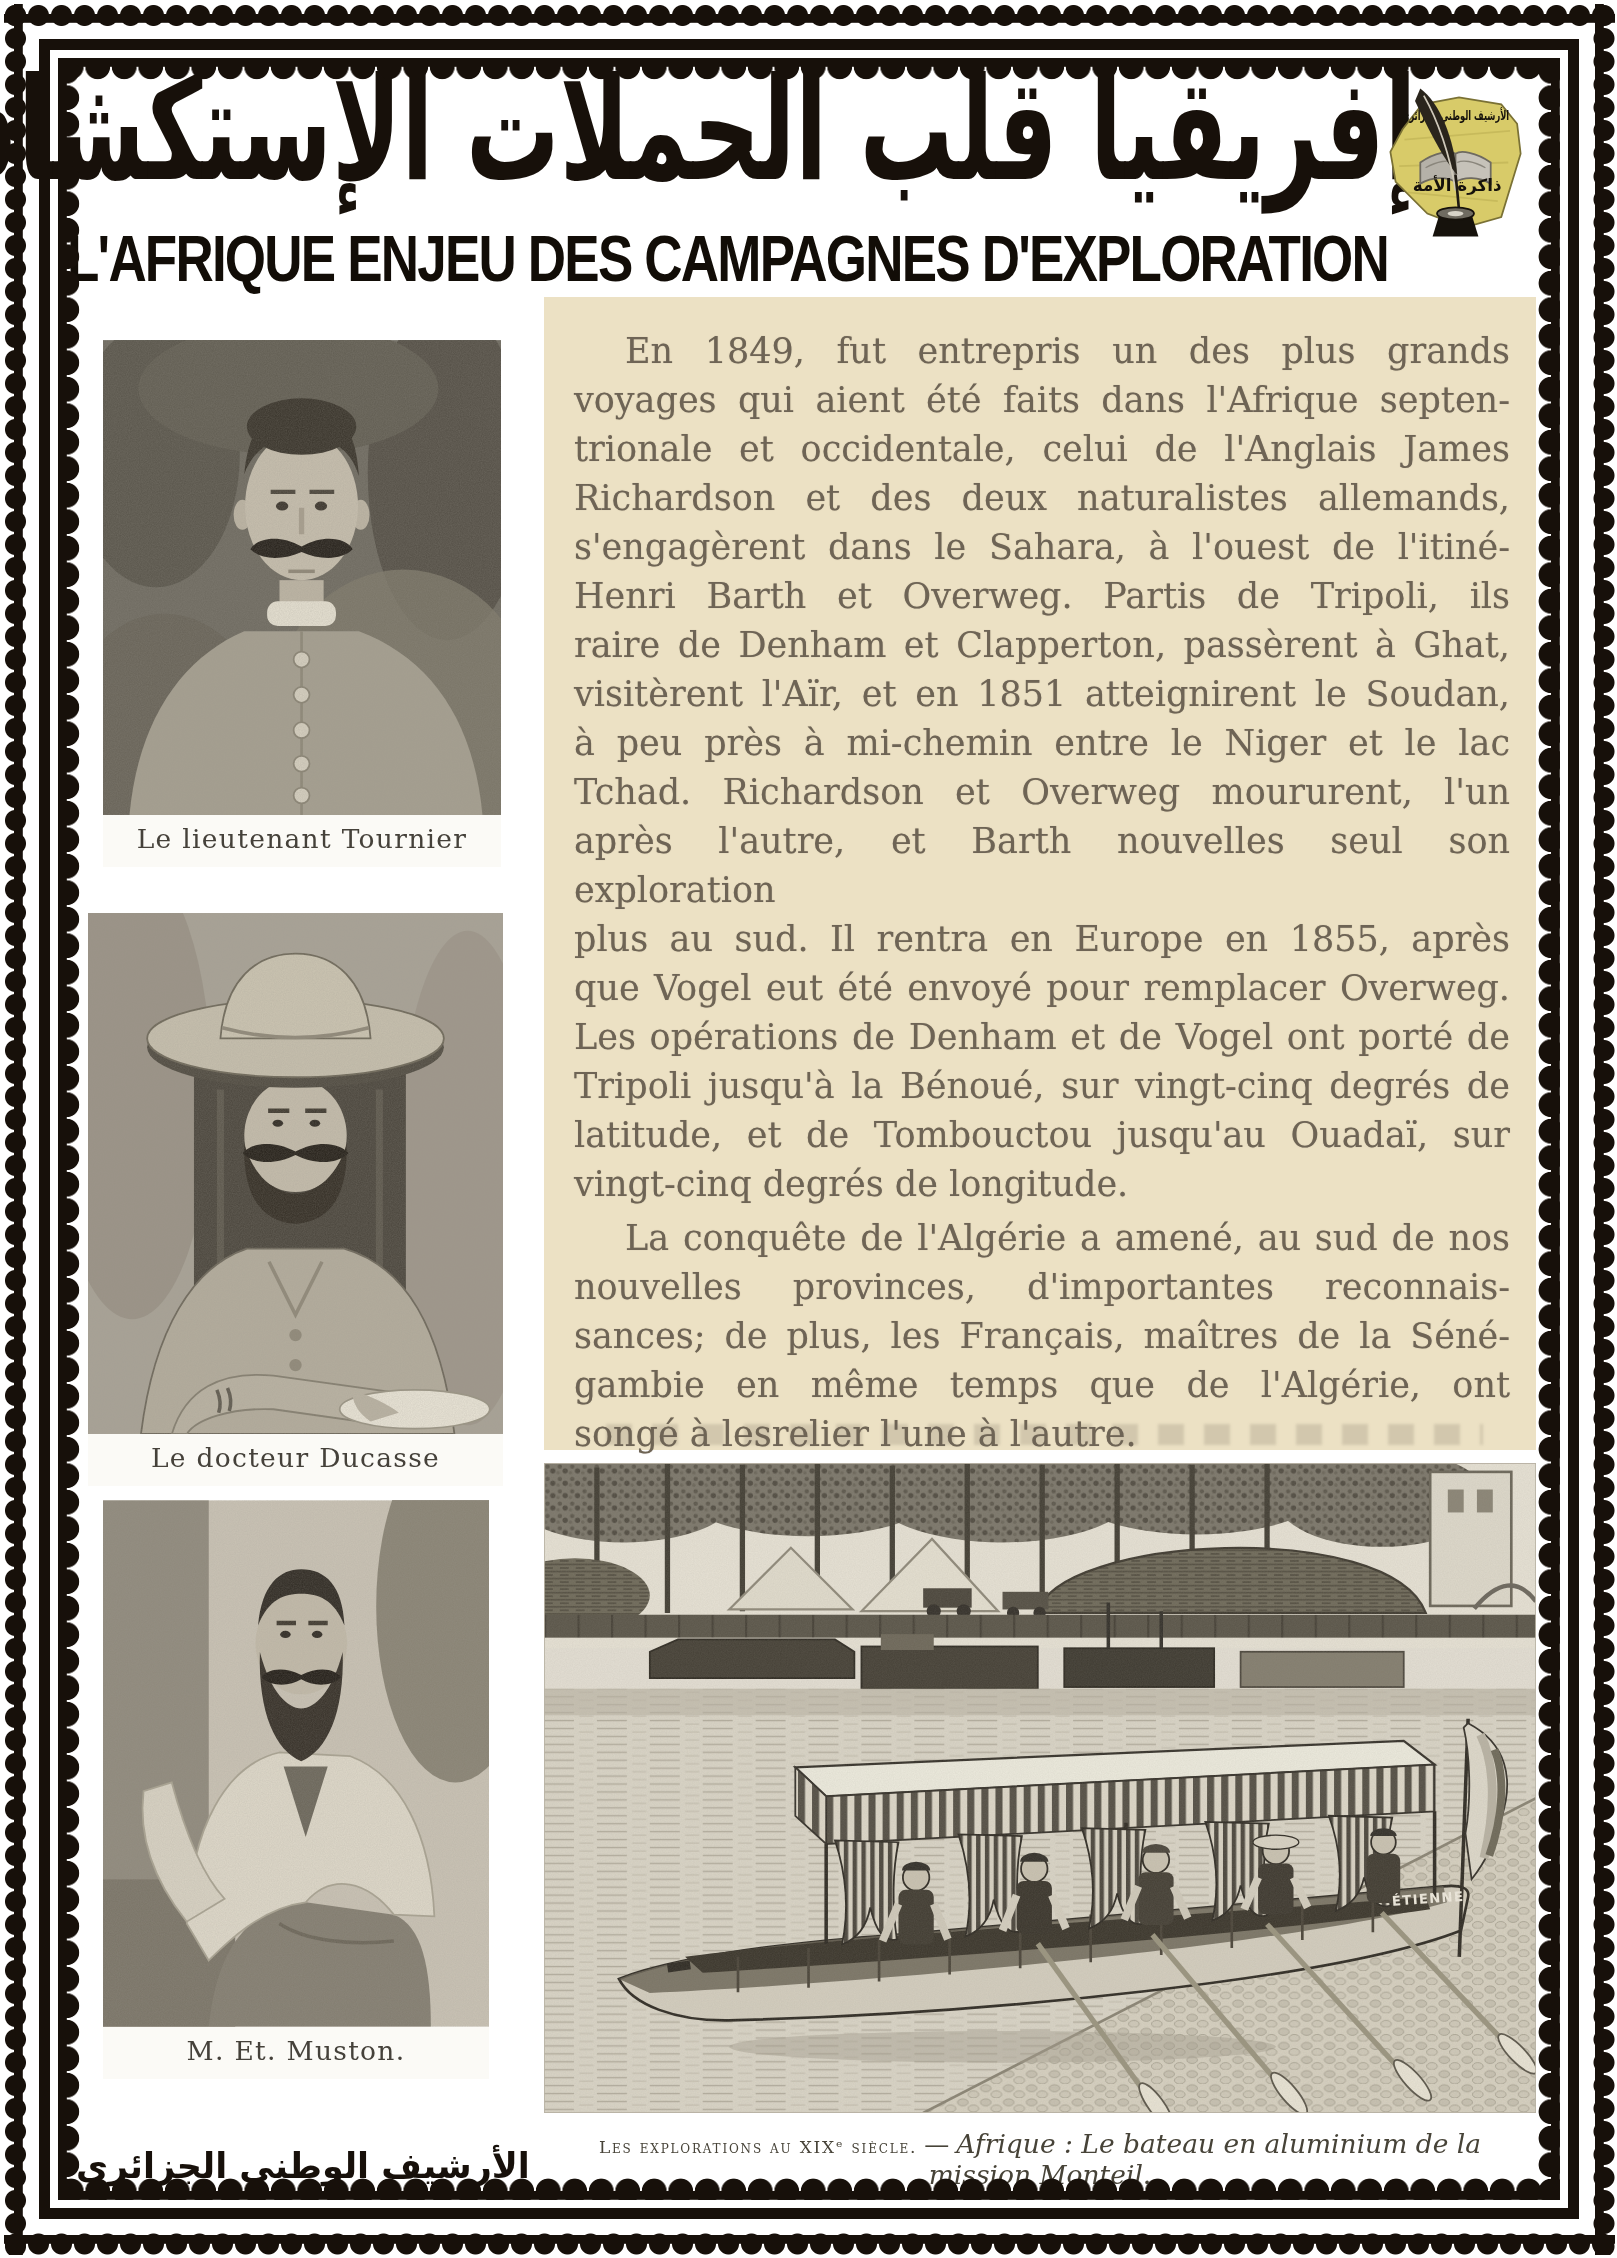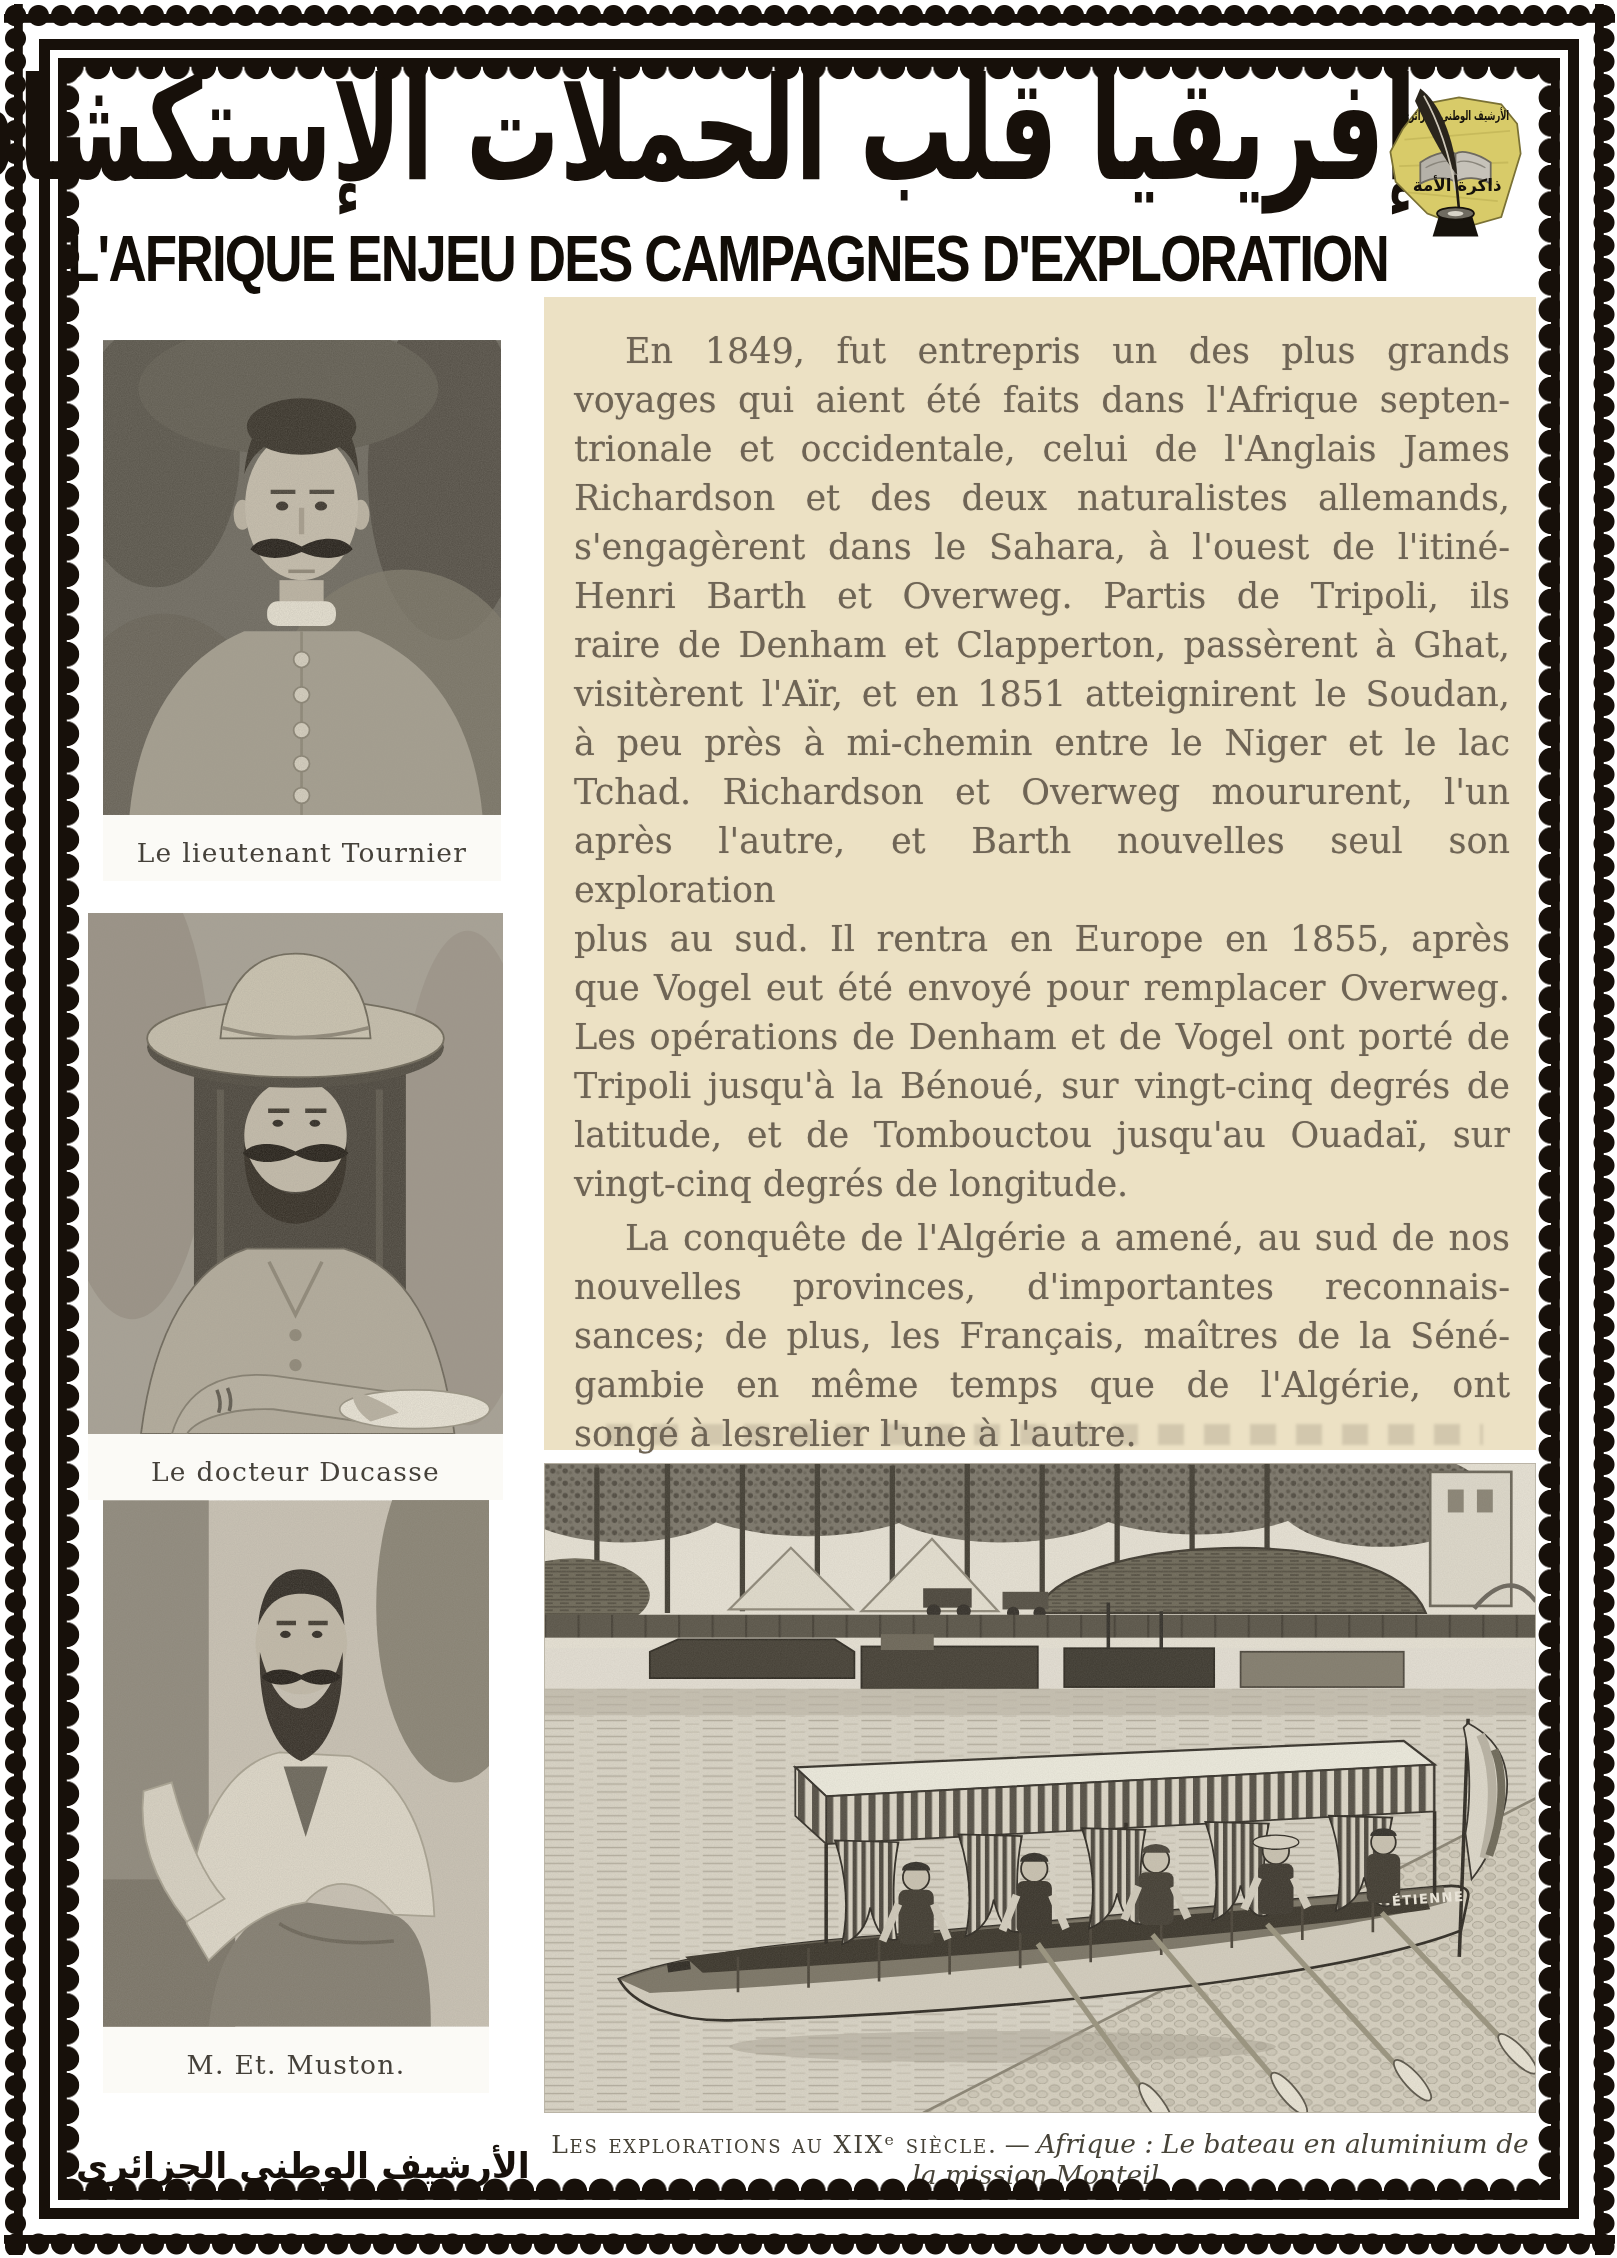--- a/index.html
+++ b/index.html
@@ -58,21 +58,21 @@
     font-family:"Liberation Sans", sans-serif; font-weight:bold; font-size:53px;
     letter-spacing:-1.8px; color:#120d07; white-space:nowrap;
     transform:scale(1.0,1.22); transform-origin:left top;
   }
 
   
   .photo-card{ position:absolute; background:#fdfdfb; }
   .photo-card svg{ display:block; }
   .photo-caption{
     text-align:center; font-family:"DejaVu Serif", serif; font-size:26.5px;
-    color:#45413a; letter-spacing:1.3px; padding-top:22px; height:44px; background:#fbfaf6;
+    color:#45413a; letter-spacing:1.3px; padding-top:8px; height:44px; background:#fbfaf6;
   }
   #card-tournier{ left:103px; top:340px; width:398px; }
   #card-ducasse{ left:88px; top:913px; width:415px; }
   #card-muston{ left:103px; top:1500px; width:386px; }
 
   
   .article{
     position:absolute; left:544px; top:297px; width:992px; height:1153px;
     background:#ece1c4; padding:30px 26px 0 30px; box-sizing:border-box;
     color:#6e6455; font-size:35px; line-height:49px;
@@ -89,21 +89,21 @@
   }
 
   
   .engraving{ position:absolute; left:544px; top:1463px; width:992px; height:650px; }
   .engraving svg{ display:block; }
   .engraving-caption{
     position:absolute; left:544px; top:2121px; width:992px; height:49px;
     text-align:center; color:#474338; font-family:"DejaVu Serif", serif;
     padding-top:7px; box-sizing:border-box;
   }
-  .engraving-caption .sc{ font-variant:small-caps; font-size:25px; letter-spacing:1.8px; }
+  .engraving-caption .sc{ font-variant:small-caps; font-size:17px; letter-spacing:1.8px; }
   .engraving-caption .sep{ font-size:25px; padding:0 7px; }
   .engraving-caption .it{ font-style:italic; font-size:26.5px; }
 
   
   .footer-ar{
     position:absolute; left:76px; top:2146px;
     font-family:"DejaVu Sans", sans-serif; font-weight:bold; font-size:35px;
     color:#17100a; direction:rtl;
   }
 </style>

